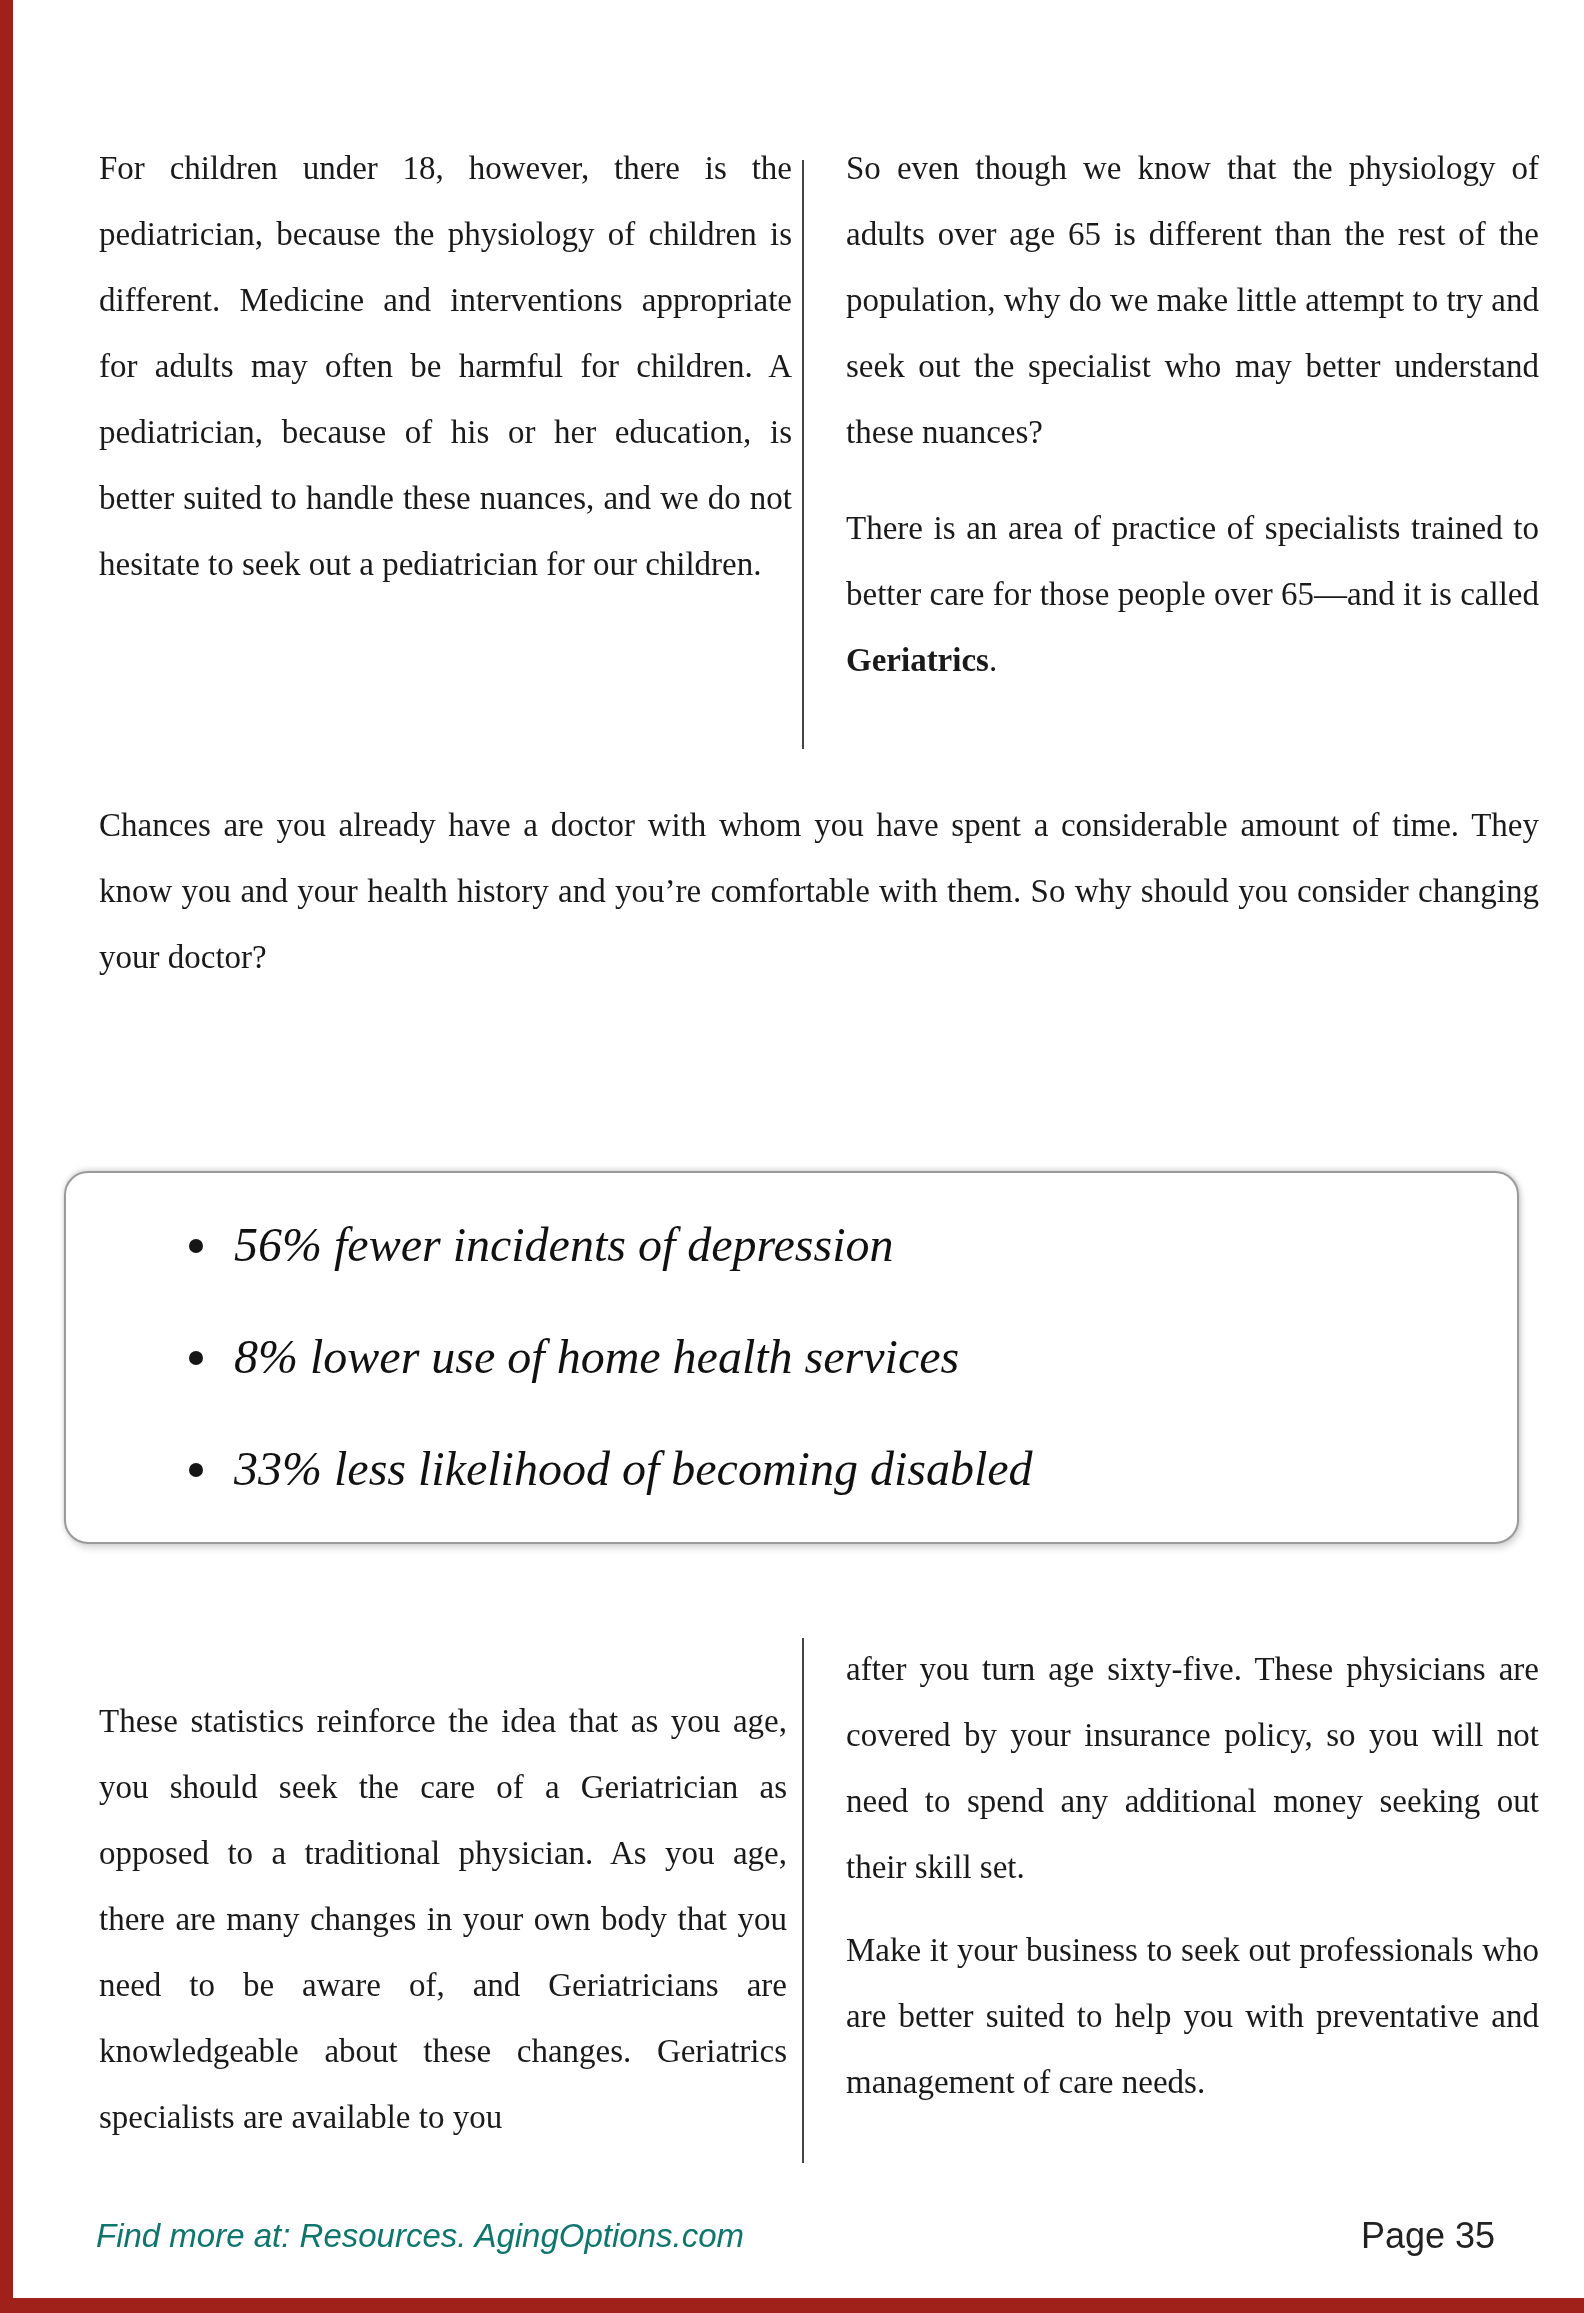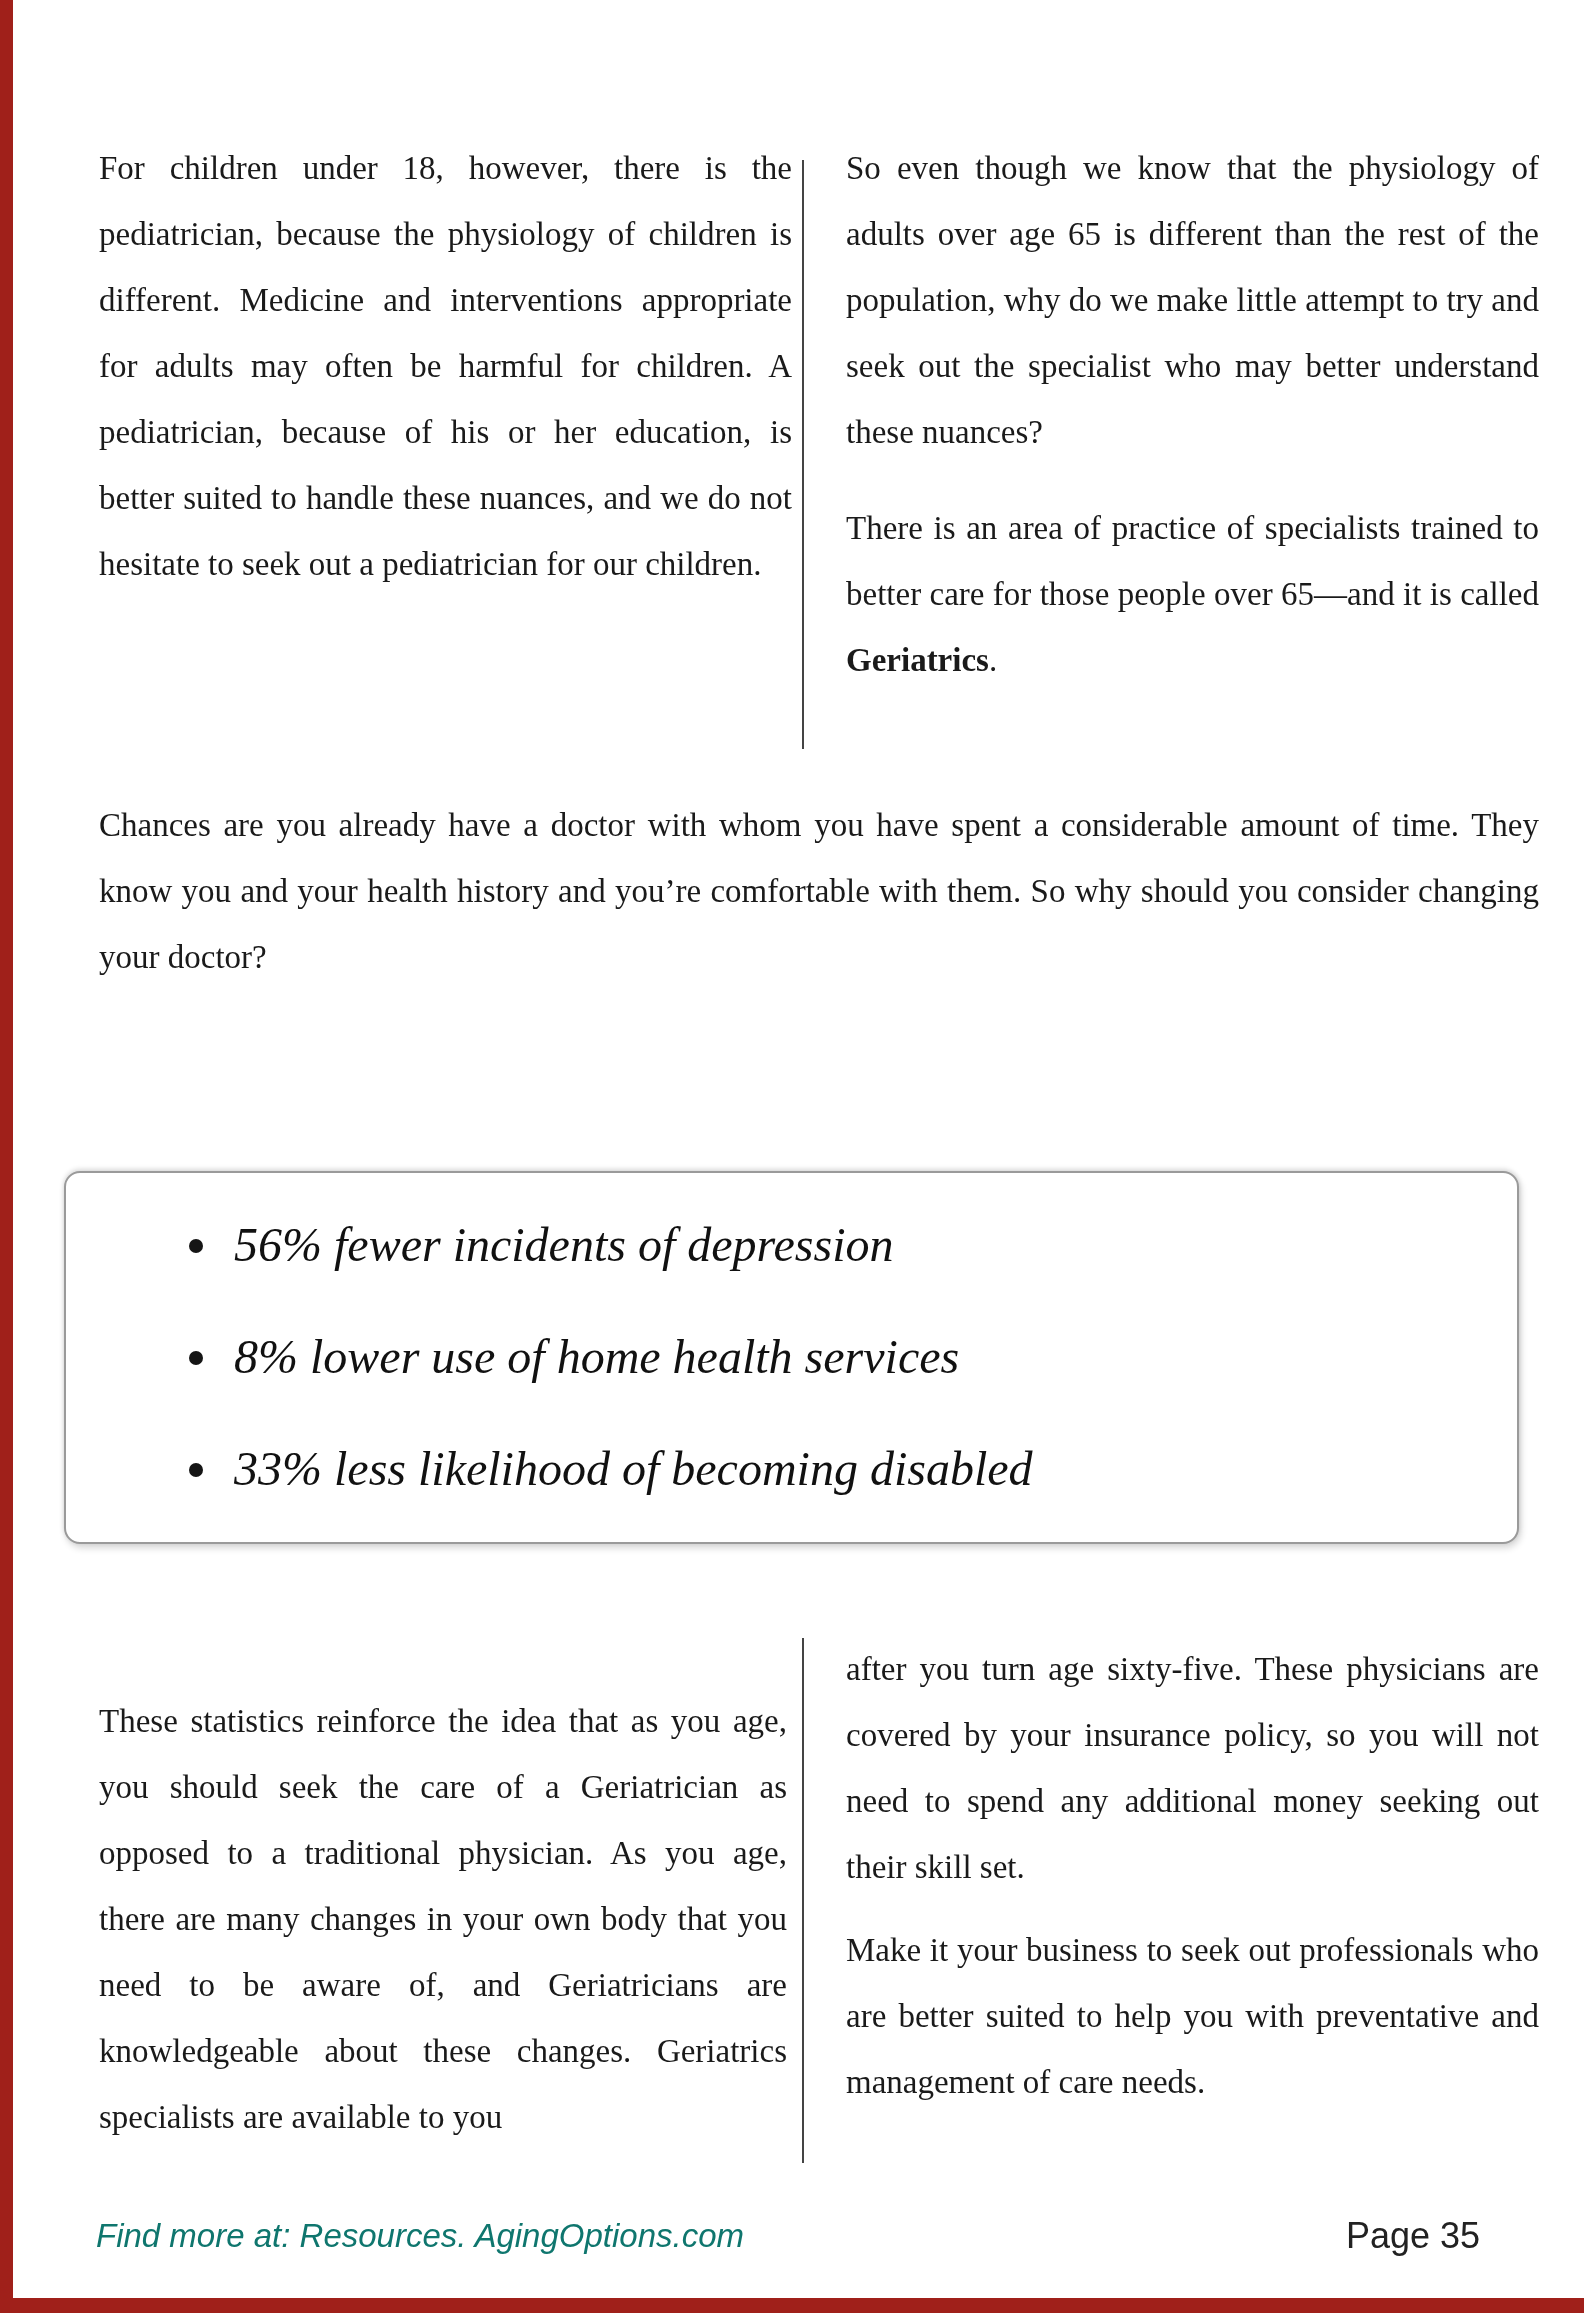--- a/index.html
+++ b/index.html
@@ -21,21 +21,21 @@
 
   .divider{position:absolute;width:2px;background:#444444;}
   .divider-top{left:802px;top:160px;height:589px;}
   .divider-bottom{left:802px;top:1638px;height:525px;}
 
   .mid-section{position:absolute;left:99px;top:792px;width:1440px;}
   .mid-section .para2{margin-top:22px;}
 
   .stats-box{
     position:absolute;left:64px;top:1171px;width:1455px;height:373px;
-    border:2px solid #9a9a9a;border-radius:16px;background:#ffffff;
+    border:2px solid #9a9a9a;border-radius:24px;background:#ffffff;
     box-shadow:0 -2px 5px rgba(0,0,0,0.14), 2px 4px 7px rgba(0,0,0,0.16);
     box-sizing:border-box;
   }
   .stats-box ul{margin:0;padding:16px 40px 0 168px;list-style:none;}
   .stats-box li{
     position:relative;font-style:italic;font-size:48px;line-height:112px;
     white-space:nowrap;color:#111111;
   }
   .stats-box li .dot{
     position:absolute;left:-45px;top:50px;width:14px;height:14px;
@@ -48,21 +48,21 @@
 
   .footer-left{
     position:absolute;left:96px;top:2216px;width:693px;
     font-family:"Liberation Sans","DejaVu Sans",sans-serif;
     font-style:italic;font-size:33px;line-height:40px;color:#0f766e;
     text-align:left;
   }
   .footer-right{
     position:absolute;left:1346px;top:2215px;width:149px;
     font-family:"Liberation Sans","DejaVu Sans",sans-serif;
-    font-size:36px;line-height:42px;color:#222222;
+    font-size:36px;line-height:42px;color:#222222;text-align:right;
   }
   strong{font-weight:bold;margin-top:14px;}
 </style>
 </head>
 <body>
 
 <div class="accent-bar bar-left"></div>
 <div class="accent-bar bar-bottom"></div>
 
 <div class="col-top-left body-text">

